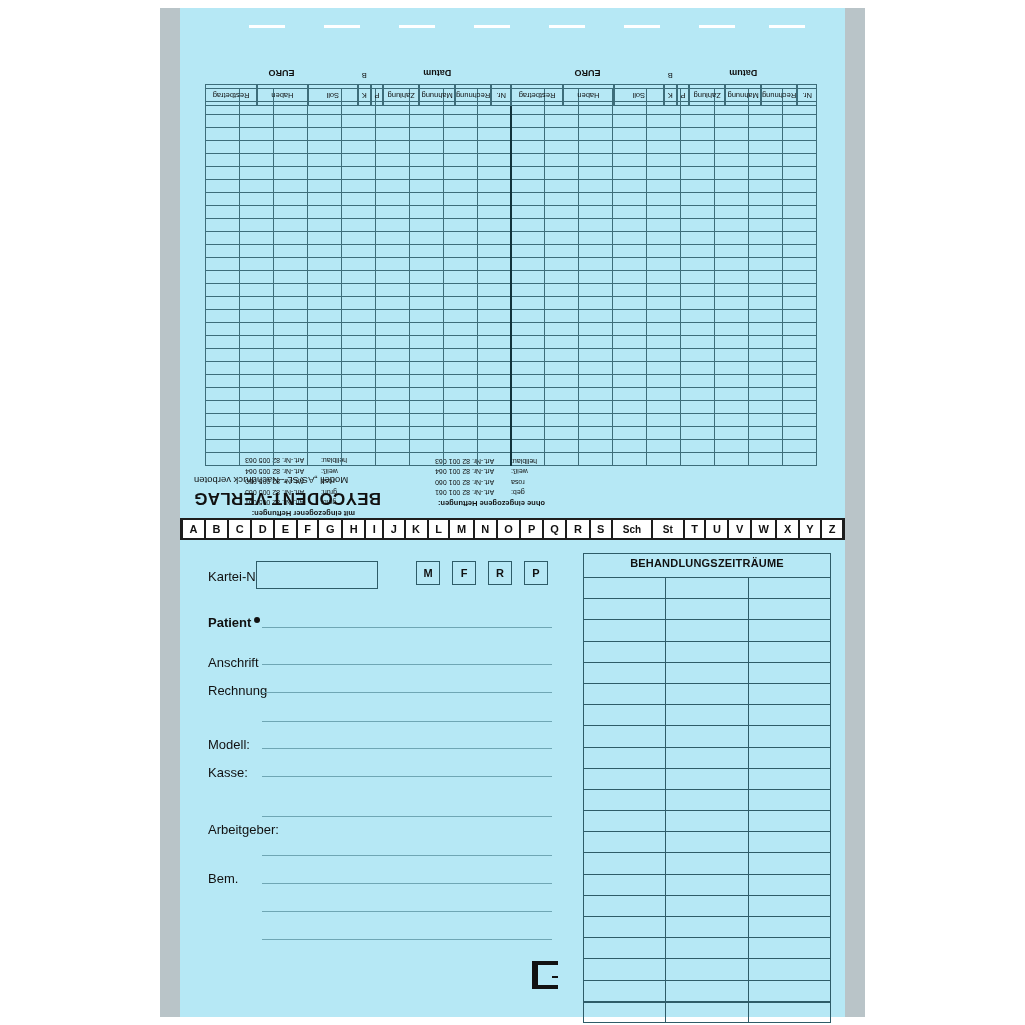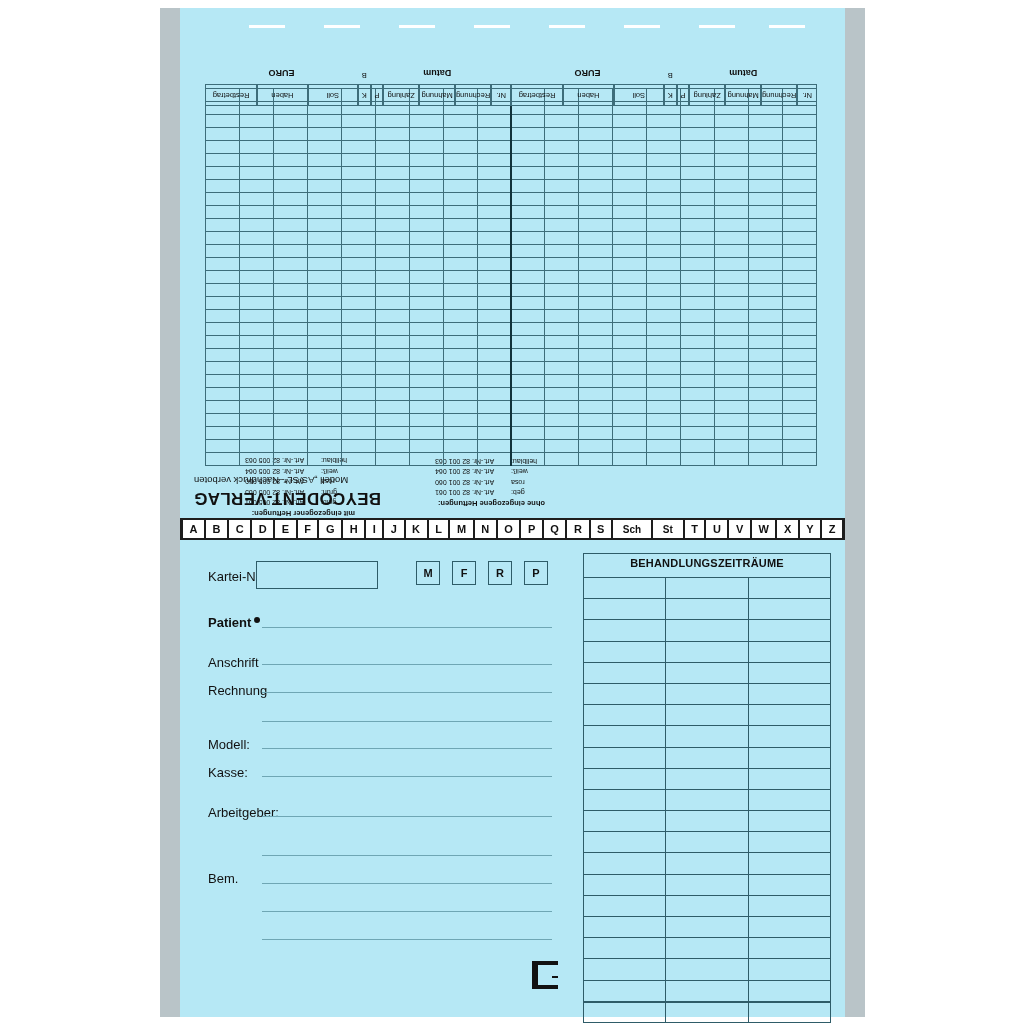--- a/index.html
+++ b/index.html
@@ -823,21 +823,21 @@
     <div class="lbl" style="left:28px;top:142px;">Rechnung</div>
     <div class="rule" style="left:82px;top:151px;width:290px;"></div>
     <div class="rule" style="left:82px;top:180px;width:290px;"></div>
 
     <div class="lbl" style="left:28px;top:196px;">Modell:</div>
     <div class="rule" style="left:82px;top:207px;width:290px;"></div>
 
     <div class="lbl" style="left:28px;top:224px;">Kasse:</div>
     <div class="rule" style="left:82px;top:235px;width:290px;"></div>
 
-    <div class="lbl" style="left:28px;top:264px;">Arbeitgeber:</div>
+    <div class="lbl" style="left:28px;top:281px;">Arbeitgeber:</div>
     <div class="rule" style="left:82px;top:275px;width:290px;"></div>
 
     <div class="lbl" style="left:28px;top:330px;">Bem.</div>
     <div class="rule" style="left:82px;top:314px;width:290px;"></div>
     <div class="rule" style="left:82px;top:342px;width:290px;"></div>
     <div class="rule" style="left:82px;top:370px;width:290px;"></div>
     <div class="rule" style="left:82px;top:398px;width:290px;"></div>
 
     <div class="logo">
       <div class="bk"></div>

